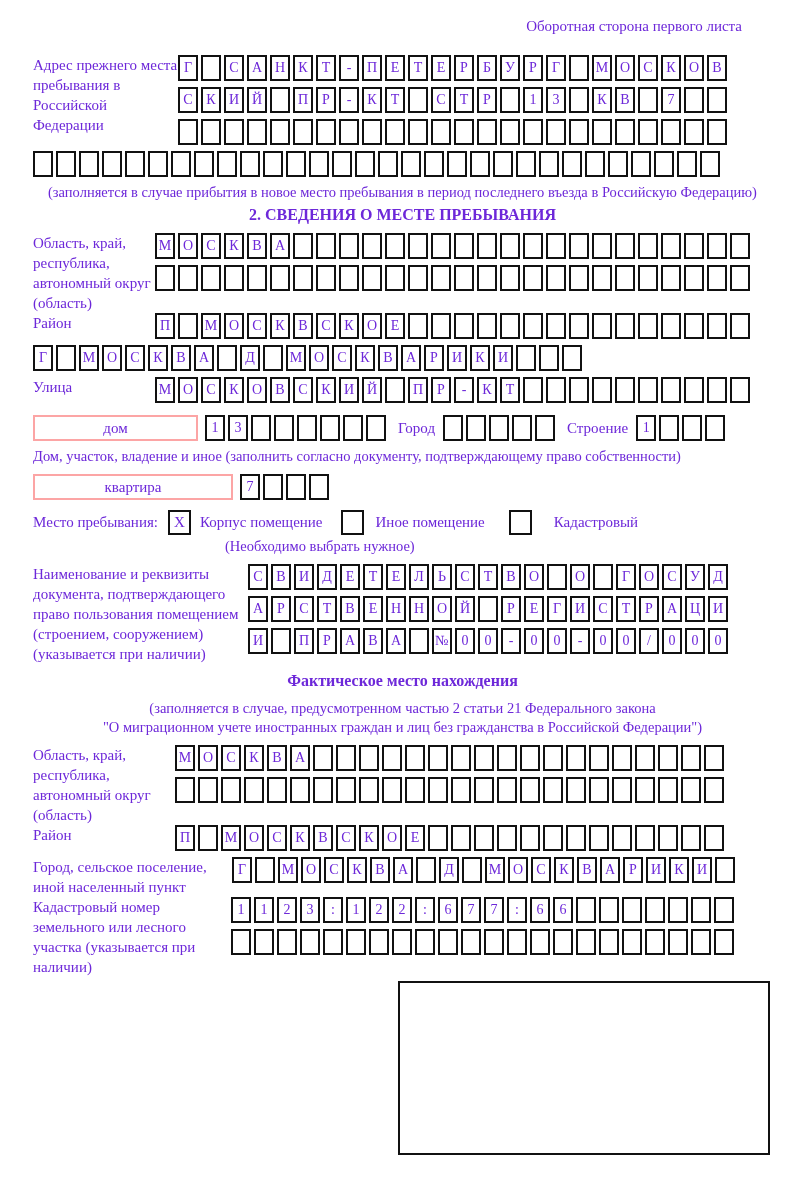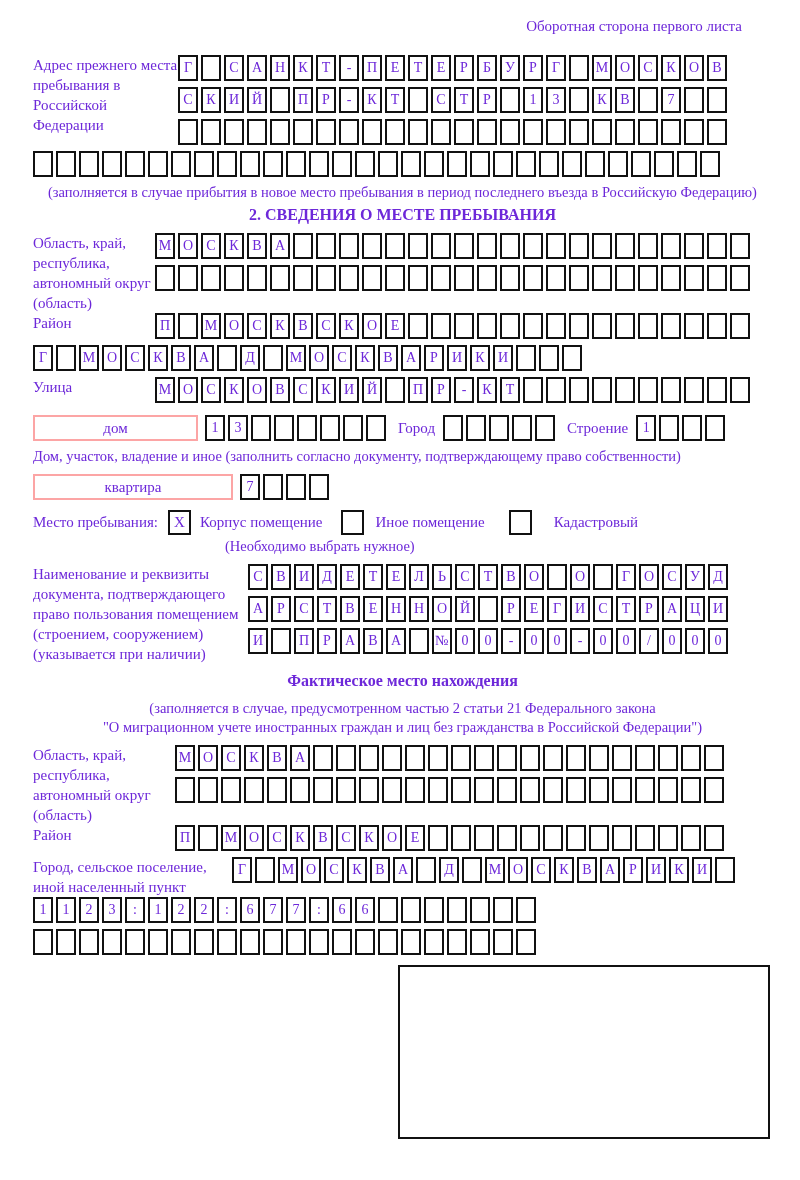--- a/index.html
+++ b/index.html
@@ -603,20 +603,21 @@
         <span class="cbox">А</span>
         <span class="cbox">Р</span>
         <span class="cbox">И</span>
         <span class="cbox">К</span>
         <span class="cbox">И</span>
         <span class="cbox"></span>
       </div>
   </div>
 
   <div class="frow">
+    <div class="flabel w198">Кадастровый номер земельного или лесного участка (указывается при наличии)</div>
     <div class="boxcol">
       <div class="boxrow">
           <span class="cbox">1</span>
           <span class="cbox">1</span>
           <span class="cbox">2</span>
           <span class="cbox">3</span>
           <span class="cbox">:</span>
           <span class="cbox">1</span>
           <span class="cbox">2</span>
           <span class="cbox">2</span>

